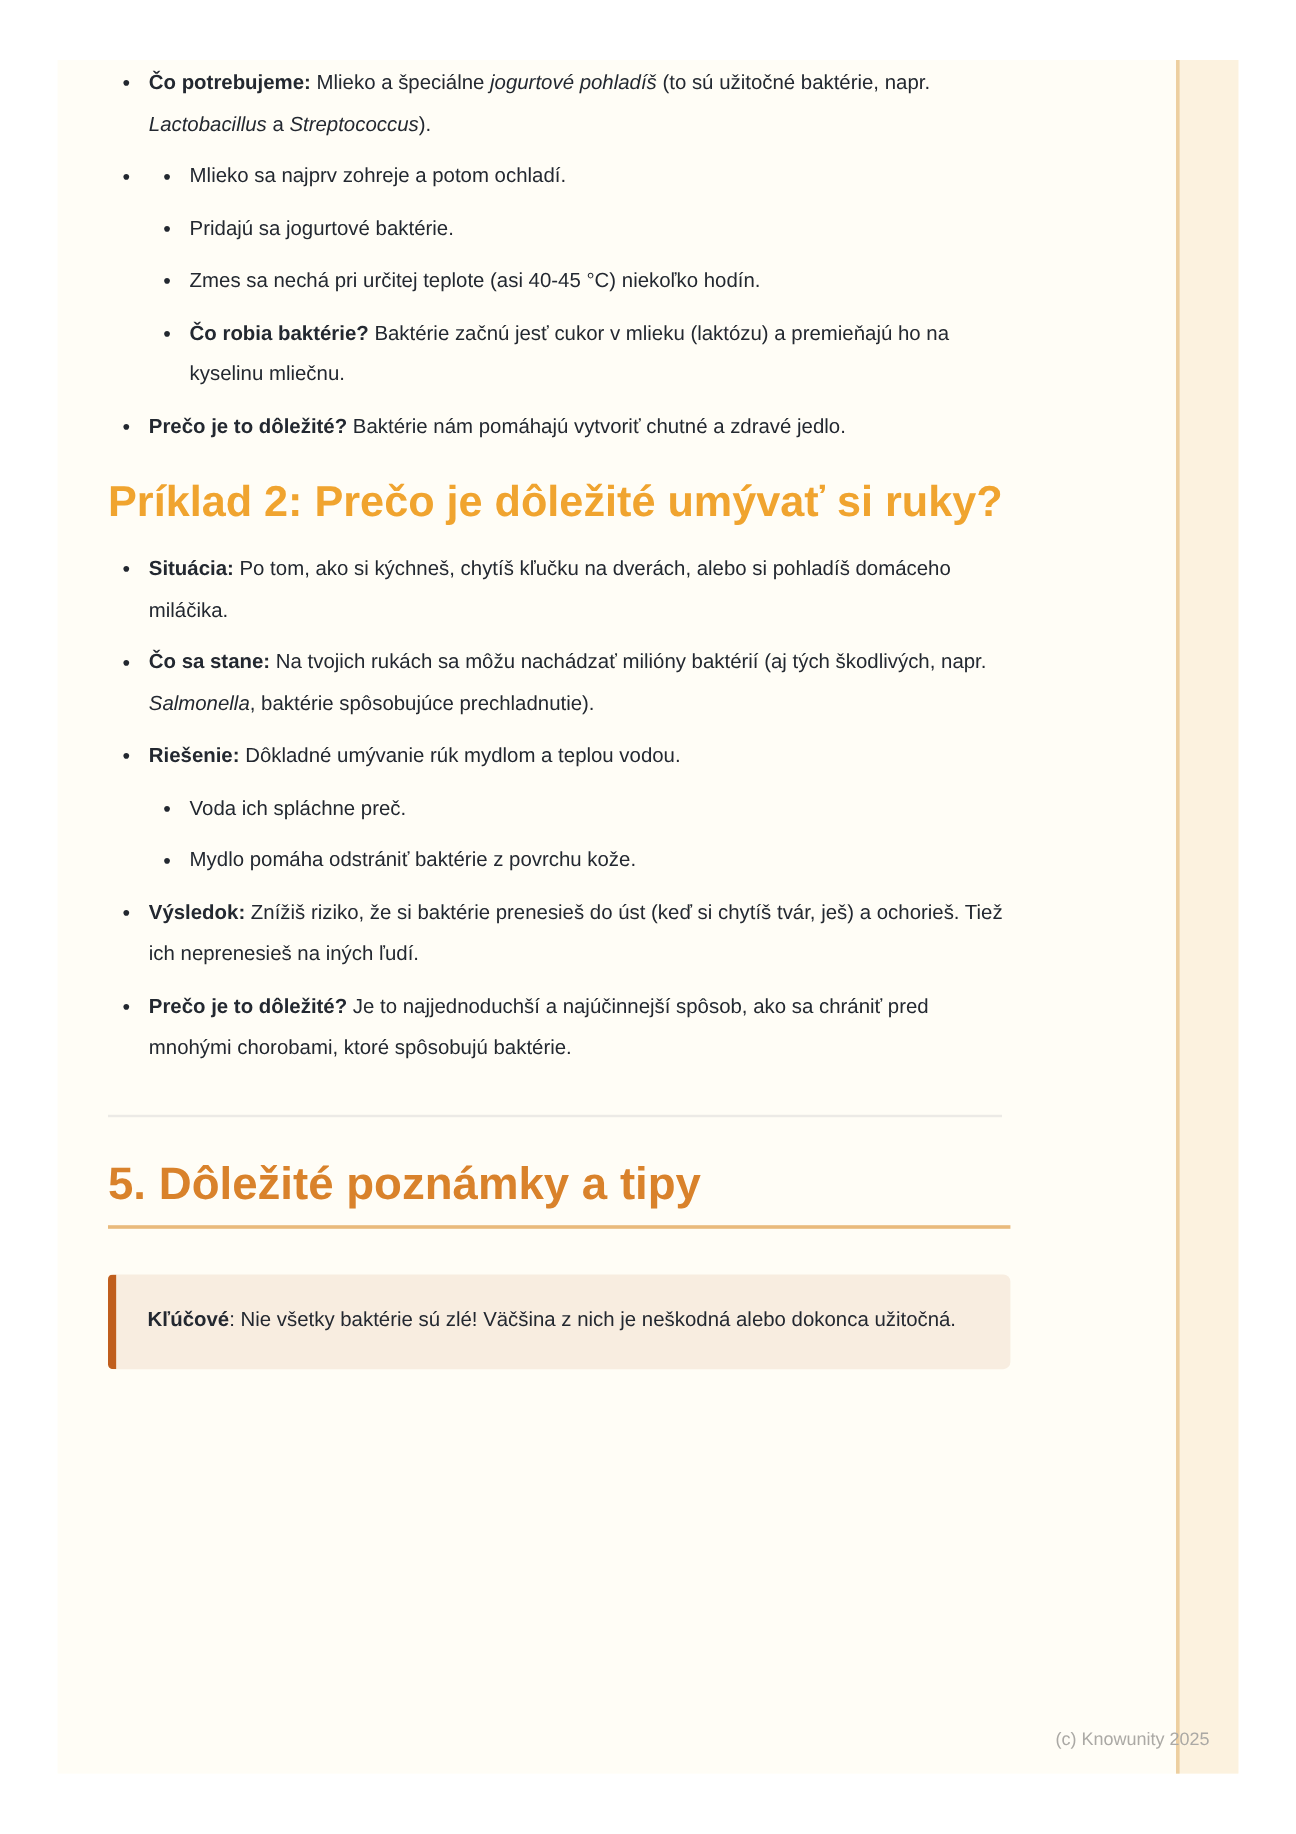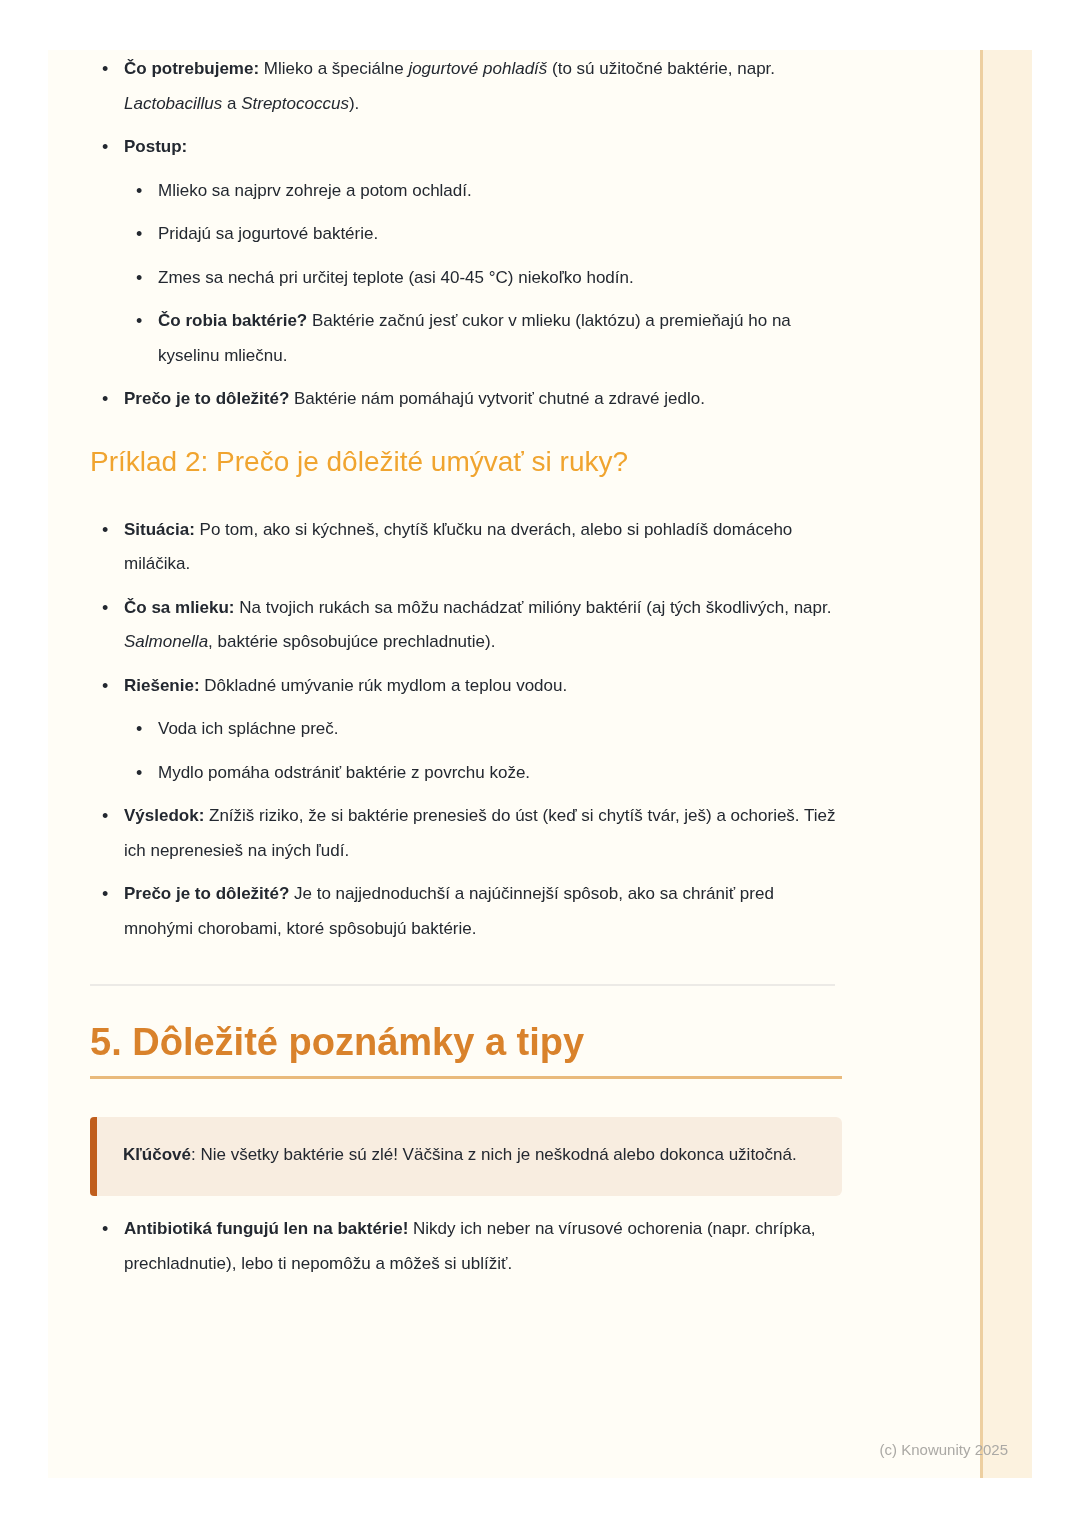--- a/index.html
+++ b/index.html
@@ -32,22 +32,22 @@
   ul{list-style:none;}
   li{position:relative;padding-left:34px;margin-bottom:9px;
      font-size:17px;line-height:34.5px;}
   li::before{content:"•";position:absolute;left:12px;top:0;
      font-size:18px;line-height:34.5px;color:var(--text);}
   ul.nested{margin-top:9px;margin-bottom:2px;}
   ul.nested > li{margin-bottom:9px;}
   .b{font-weight:700;margin-top:40px;}
   .i{font-style:italic;}
   h2.example-heading{
-    font-size:28px;line-height:38px;font-weight:400;color:var(--h2);
-    margin:26px 0 32px 0;letter-spacing:0;
+    font-size:36px;line-height:38px;font-weight:700;color:var(--h2);
+    margin:26px 0 20px 0;letter-spacing:0;
   }
   hr.section-divider{
     border:none;border-top:2px solid var(--divider);
     margin:38px 0 0 0;width:745px;
   }
   h1.section-heading{
     font-size:38px;line-height:44px;font-weight:700;color:var(--h1);
     margin:34px 0 0 0;
   }
   .heading-underline{
@@ -72,21 +72,20 @@
 <div class="page-card">
   <div class="side-strip"></div>
 
   <div class="content">
 
     <ul>
         <li>
           <div><span class="b">Čo potrebujeme:</span><span> Mlieko a špeciálne </span><span class="i">jogurtové pohladíš</span><span> (to sú užitočné baktérie, napr. </span><span class="i">Lactobacillus</span><span> a </span><span class="i">Streptococcus</span><span>).</span></div>
         </li>
         <li>
-          <div><span class="b">Postup:</span></div>
           <ul class="nested">
             <li>
               <div><span>Mlieko sa najprv zohreje a potom ochladí.</span></div>
             </li>
             <li>
               <div><span>Pridajú sa jogurtové baktérie.</span></div>
             </li>
             <li>
               <div><span>Zmes sa nechá pri určitej teplote (asi 40-45 °C) niekoľko hodín.</span></div>
             </li>
@@ -100,21 +99,21 @@
         </li>
       </ul>
 
     <h2 class="example-heading">Príklad 2: Prečo je dôležité umývať si ruky?</h2>
 
     <ul>
         <li>
           <div><span class="b">Situácia:</span><span> Po tom, ako si kýchneš, chytíš kľučku na dverách, alebo si pohladíš domáceho miláčika.</span></div>
         </li>
         <li>
-          <div><span class="b">Čo sa mlieku:</span><span> Na tvojich rukách sa môžu nachádzať milióny baktérií (aj tých škodlivých, napr. </span><span class="i">Salmonella</span><span>, baktérie spôsobujúce prechladnutie).</span></div>
+          <div><span class="b">Čo sa stane:</span><span> Na tvojich rukách sa môžu nachádzať milióny baktérií (aj tých škodlivých, napr. </span><span class="i">Salmonella</span><span>, baktérie spôsobujúce prechladnutie).</span></div>
         </li>
         <li>
           <div><span class="b">Riešenie:</span><span> Dôkladné umývanie rúk mydlom a teplou vodou.</span></div>
           <ul class="nested">
             <li>
               <div><span>Voda ich spláchne preč.</span></div>
             </li>
             <li>
               <div><span>Mydlo pomáha odstrániť baktérie z povrchu kože.</span></div>
             </li>
@@ -130,22 +129,17 @@
 
     <hr class="section-divider">
 
     <h1 class="section-heading">5. Dôležité poznámky a tipy</h1>
     <div class="heading-underline"></div>
 
     <div class="callout">
       <div class="callout-text"><span class="b">Kľúčové</span><span>: Nie všetky baktérie sú zlé! Väčšina z nich je neškodná alebo dokonca užitočná.</span></div>
     </div>
 
-    <ul class="final-list">
-        <li>
-          <div><span class="b">Antibiotiká fungujú len na baktérie!</span><span> Nikdy ich neber na vírusové ochorenia (napr. chrípka, prechladnutie), lebo ti nepomôžu a môžeš si ublížiť.</span></div>
-        </li>
-      </ul>
 
   </div>
 
   <div class="page-footer">(c) Knowunity 2025</div>
 </div>
 
 </body></html>

